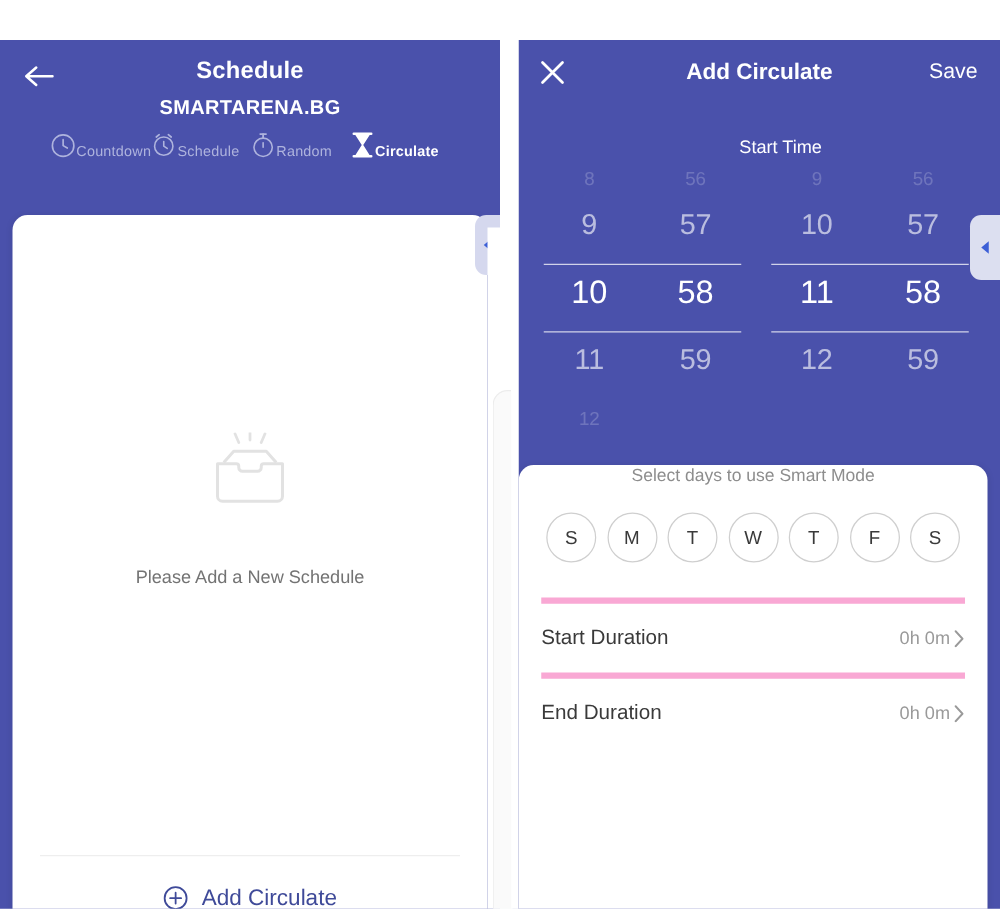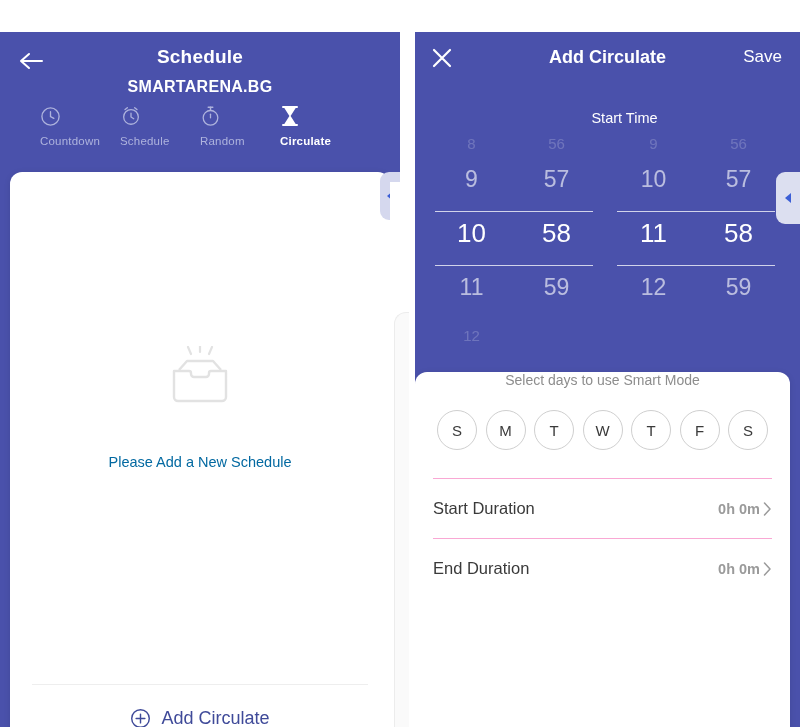--- a/index.html
+++ b/index.html
@@ -45,42 +45,42 @@
     position: absolute; left: 0; right: 0; top: 46px; text-align: center;
     color: #ffffff; font-size: 16px; font-weight: bold; letter-spacing: .3px;
   }
 
   
   .tabs {
     position: absolute; top: 72px; left: 40px; right: 40px;
     display: flex; justify-content: space-between;
   }
   .tab {
-    width: 80px; display: flex; flex-direction: column; align-items: flex-start;
+    width: 80px; display: flex; align-items: flex-end;
     cursor: pointer;
   }
   .tab .ticon { height: 24px; display:flex; align-items:center; justify-content:center; }
   .tab .tlabel {
     margin-top: 7px; font-size: 11.5px; color: #aeb3dd; letter-spacing: .2px;
   }
   .tab.active .tlabel { color: #ffffff; font-weight: bold; }
 
   
   .card-left {
     position: absolute; left: 10px; top: 140px; width: 380px; height: 580px;
     background: #ffffff; border-radius: 12px;
     box-shadow: 0 1px 6px rgba(0,0,0,.10);
     display: flex; flex-direction: column;
   }
   .empty-wrap {
     flex: 1; display: flex; flex-direction: column;
     align-items: center; justify-content: center;
     margin-top: -40px;
   }
-  .empty-text { margin-top: 42px; font-size: 14.5px; color: #0369a1; }
+  .empty-text { margin-top: 42px; font-size: 14.5px; color: #737373; }
   .card-left-footer {
     height: 68px; border-top: 1px solid #eeeeee;
     display: flex; align-items: center; justify-content: center;
     margin: 0 22px; gap: 10px; cursor: pointer;
   }
   .add-label { font-size: 18px; color: #3f4a99; }
 
   
   .side-handle {
     position: absolute; width: 20px; height: 48px;
@@ -158,26 +158,26 @@
     padding: 22px 22px 0 22px;
   }
   .day-circle {
     width: 40px; height: 40px; border-radius: 50%;
     border: 1px solid #cfcfcf; background: #fff;
     display: flex; align-items: center; justify-content: center;
     color: #3a3a3a; font-size: 15px; cursor: pointer;
   }
   .dur-list { margin-top: 28px; }
   .dur-row {
-    margin: 0 18px; height: 60px; border-top: 1px solid #f9a8d4;
+    margin: 0 18px; height: 60px; border-top: 5px solid #f9a8d4;
     display: flex; align-items: center; justify-content: space-between;
     cursor: pointer;
   }
   .dur-label { font-size: 16.5px; color: #3a3a3a; }
-  .dur-right { display: flex; align-items: center; gap: 3px; font-weight: bold; }
+  .dur-right { display: flex; align-items: center; gap: 3px; }
   .dur-value { font-size: 14.5px; color: #9a9a9a; }
   svg { display: block; }
 </style>
 </head>
 <body>
 
 <div class="screen">
 
   <div class="panel-left">
 

